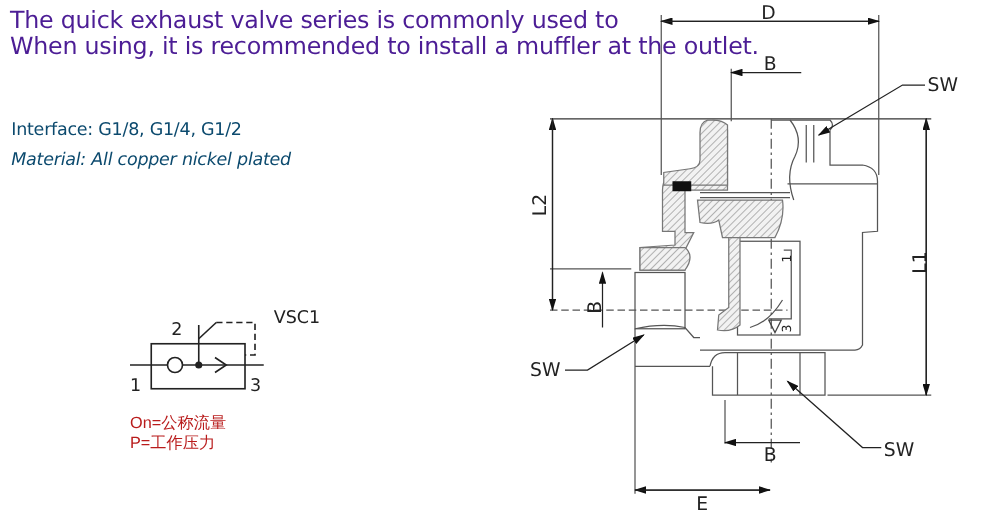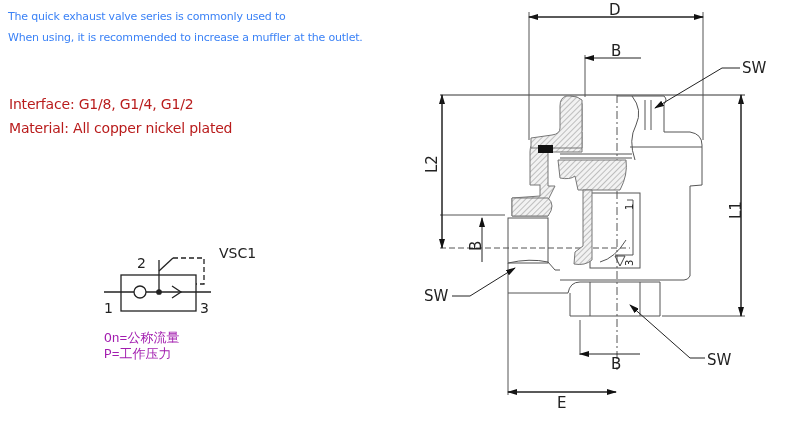--- a/index.html
+++ b/index.html
@@ -1,32 +1,32 @@
 <!DOCTYPE html>
 <html><head>
 <meta charset="utf-8">
 <style>
   html, body { margin: 0; padding: 0; background: #ffffff; }
   body { width: 800px; height: 424px; position: relative; overflow: hidden; font-family: "DejaVu Sans", sans-serif; color: #1a1a1a; }
-  .desc { position: absolute; left: 8px; top: 6px; font-family: "DejaVu Sans", sans-serif; font-size: 11px; line-height: 21px; color: #3b82f6; letter-spacing: -0.2px; }
+  .desc { position: absolute; left: 8px; top: 6px; font-family: "DejaVu Sans", sans-serif; font-size: 19px; line-height: 21px; color: #4c1d95; letter-spacing: -0.2px; }
   .desc div { white-space: nowrap; }
-  .spec { position: absolute; left: 9px; font-size: 14px; color: #b91c1c; white-space: nowrap; letter-spacing: -0.2px; }
-  .legend { position: absolute; left: 104px; font-size: 13px; color: #a21caf; white-space: nowrap; font-family: Liberation Mono, monospace; }
+  .spec { position: absolute; left: 9px; font-size: 14px; color: #0c4a6e; white-space: nowrap; letter-spacing: -0.2px; }
+  .legend { position: absolute; left: 104px; font-size: 13px; color: #b91c1c; white-space: nowrap; font-family: Liberation Sans, sans-serif; }
   svg text { font-family: "DejaVu Sans", sans-serif; fill: #222; }
   #drawing { position: absolute; left: 0; top: 0; }
 </style>
 </head>
 <body>
 
 <div class="desc">
   <div>The quick exhaust valve series is commonly used to</div>
-  <div>When using, it is recommended to increase a muffler at the outlet.</div>
+  <div>When using, it is recommended to install a muffler at the outlet.</div>
 </div>
 <div class="spec" style="top:96px;">Interface: G1/8, G1/4, G1/2</div>
-<div class="spec" style="top:120px;">Material: All copper nickel plated</div>
+<div class="spec" style="top:120px;font-style:italic;">Material: All copper nickel plated</div>
 
 <div class="legend" style="top:329px;">On=公称流量</div>
 <div class="legend" style="top:345px;">P=工作压力</div>
 
 <svg id="drawing" width="800" height="424" viewBox="0 0 800 424" xmlns="http://www.w3.org/2000/svg">
   <defs>
     <pattern id="hatch" width="4" height="4" patternUnits="userSpaceOnUse" patternTransform="rotate(45)">
       <rect width="4" height="4" fill="#f2f2f2"></rect>
       <line x1="0" y1="0" x2="0" y2="4" stroke="#8a8a8a" stroke-width="1"></line>
     </pattern>

